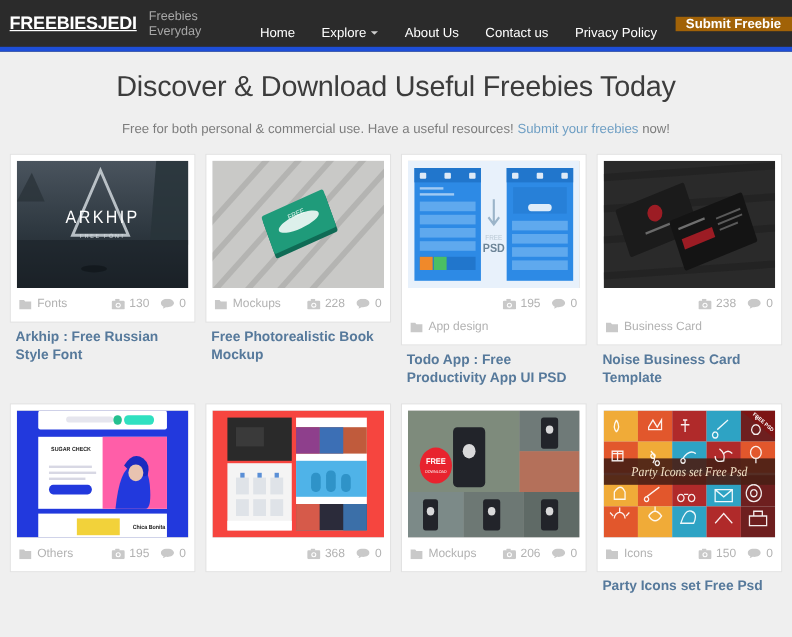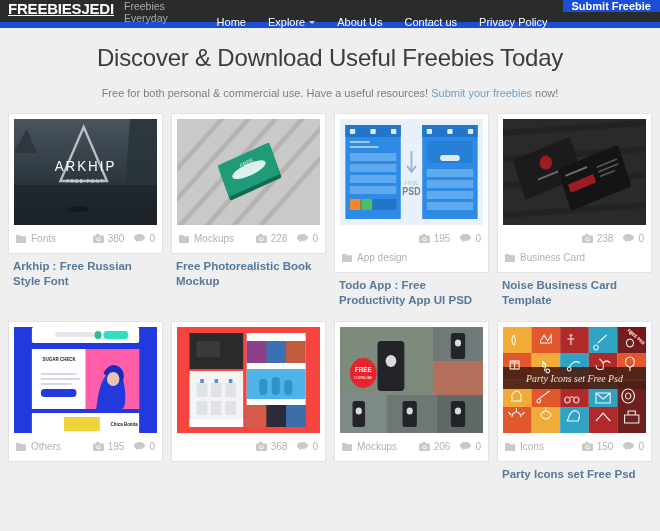--- a/index.html
+++ b/index.html
@@ -5,25 +5,25 @@
   * { box-sizing: border-box; margin: 0; padding: 0; }
   html, body {
     width: 660px; height: 531px;
     overflow: hidden;
     background: #efefef;
     font-family: "Liberation Sans", sans-serif;
   }
 
   
   .navbar {
-    height: 28px;
+    height: 43px;
     background: #2b2b2b;
     display: flex;
-    align-items: flex-start;
-    border-bottom: 6px solid #1d4ed8;
+    align-items: center;
+    border-bottom: 4px solid #1d4ed8;
     position: relative;
   }
   .brand {
     color: #ffffff;
     font-size: 15px;
     font-weight: bold;
     letter-spacing: -0.2px;
     display: flex; align-items: center;
     padding: 0 0 0 8px;
   }
@@ -52,21 +52,21 @@
   }
   .caret {
     display: inline-block;
     margin-left: 4px;
     width: 0; height: 0;
     border-left: 3px solid transparent;
     border-right: 3px solid transparent;
     border-top: 3.5px solid #cfcfcf;
   }
   .btn-submit {
-    background: #1d4ed8;
+    background: #a16207;
     color: #ffffff;
     font-size: 11px;
     font-weight: bold;
     display: flex;
     align-items: center;
     padding: 0 9px;
     text-decoration: none;
     white-space: nowrap;
     margin-left: 4px;
   }
@@ -221,21 +221,21 @@
         <span class="counts">
           <span class="count">
               <span class="ico">
                 <svg width="11" height="9" viewBox="0 0 11 9">
                   <rect x="0" y="1.6" width="11" height="7.4" rx="1.2" fill="#c9c9c9"></rect>
                   <rect x="3" y="0" width="3.6" height="2" rx="0.6" fill="#c9c9c9"></rect>
                   <circle cx="5.5" cy="5.3" r="2.1" fill="#ffffff"></circle>
                   <circle cx="5.5" cy="5.3" r="1.2" fill="#c9c9c9"></circle>
                 </svg>
               </span>
-              <span>380</span>
+              <span>130</span>
             </span>
           <span class="count">
               <span class="ico">
                 <svg width="11" height="9" viewBox="0 0 11 9">
                   <path fill="#c9c9c9" d="M5.5 0C2.5 0 0 1.6 0 3.6c0 1.2.9 2.3 2.3 3-.1.7-.6 1.4-.6 1.4s1.6-.3 2.5-1c.4.1.9.1 1.3.1 3 0 5.5-1.6 5.5-3.5S8.5 0 5.5 0z"></path>
                 </svg>
               </span>
               <span>0</span>
             </span>
         </span>

